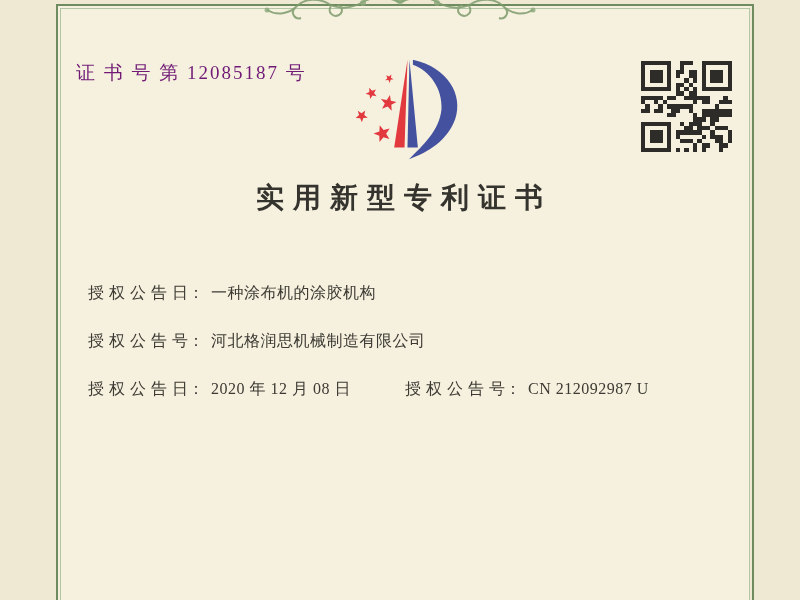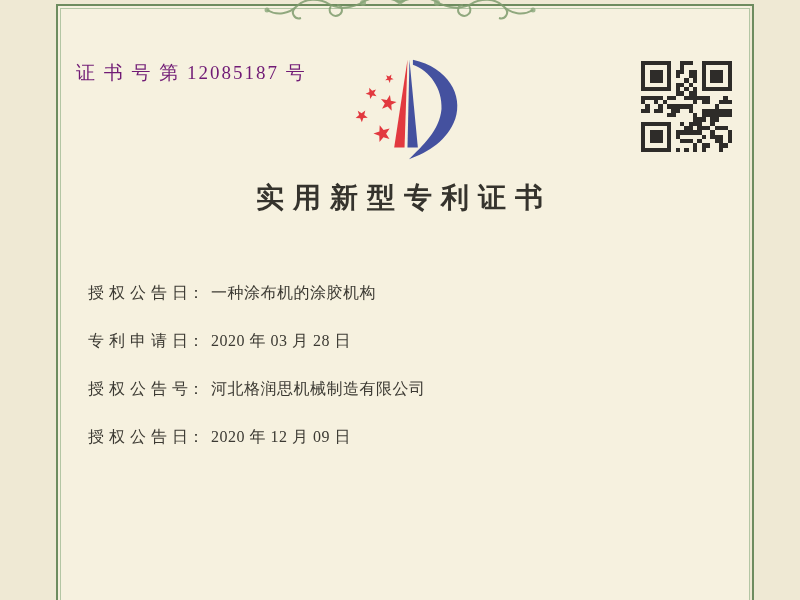--- a/index.html
+++ b/index.html
@@ -321,23 +321,23 @@
     <rect x="18" y="20" width="1" height="1" fill="#2e2c29"></rect>
   </svg>
 
 <div class="cert-title">实用新型专利证书</div>
 
 <div class="fields">
   <div class="row">
     <span class="flabel">授权公告日</span><span class="colon">：</span><span class="fvalue">一种涂布机的涂胶机构</span>
   </div>
   <div class="row">
-    <span class="flabel">专利申请日</span><span class="colon">：</span><span class="fvalue">2020 年 03 月 28 日</span>
-  </div>
-  <div class="row">
     <span class="flabel">授权公告号</span><span class="colon">：</span><span class="fvalue">河北格润思机械制造有限公司</span>
   </div>
   <div class="grant-row">
     <span>
-      <span class="flabel">授权公告日</span><span class="colon">：</span><span class="fvalue">2020 年 12 月 09 日</span>
+      <span class="flabel">授权公告日</span><span class="colon">：</span><span class="fvalue">2020 年 12 月 08 日</span>
+    </span>
+    <span class="grant-num">
+      <span class="flabel">授权公告号</span><span class="colon">：</span><span class="fvalue">CN 212092987 U</span>
     </span>
   </div>
 </div>
 
 </body></html>

